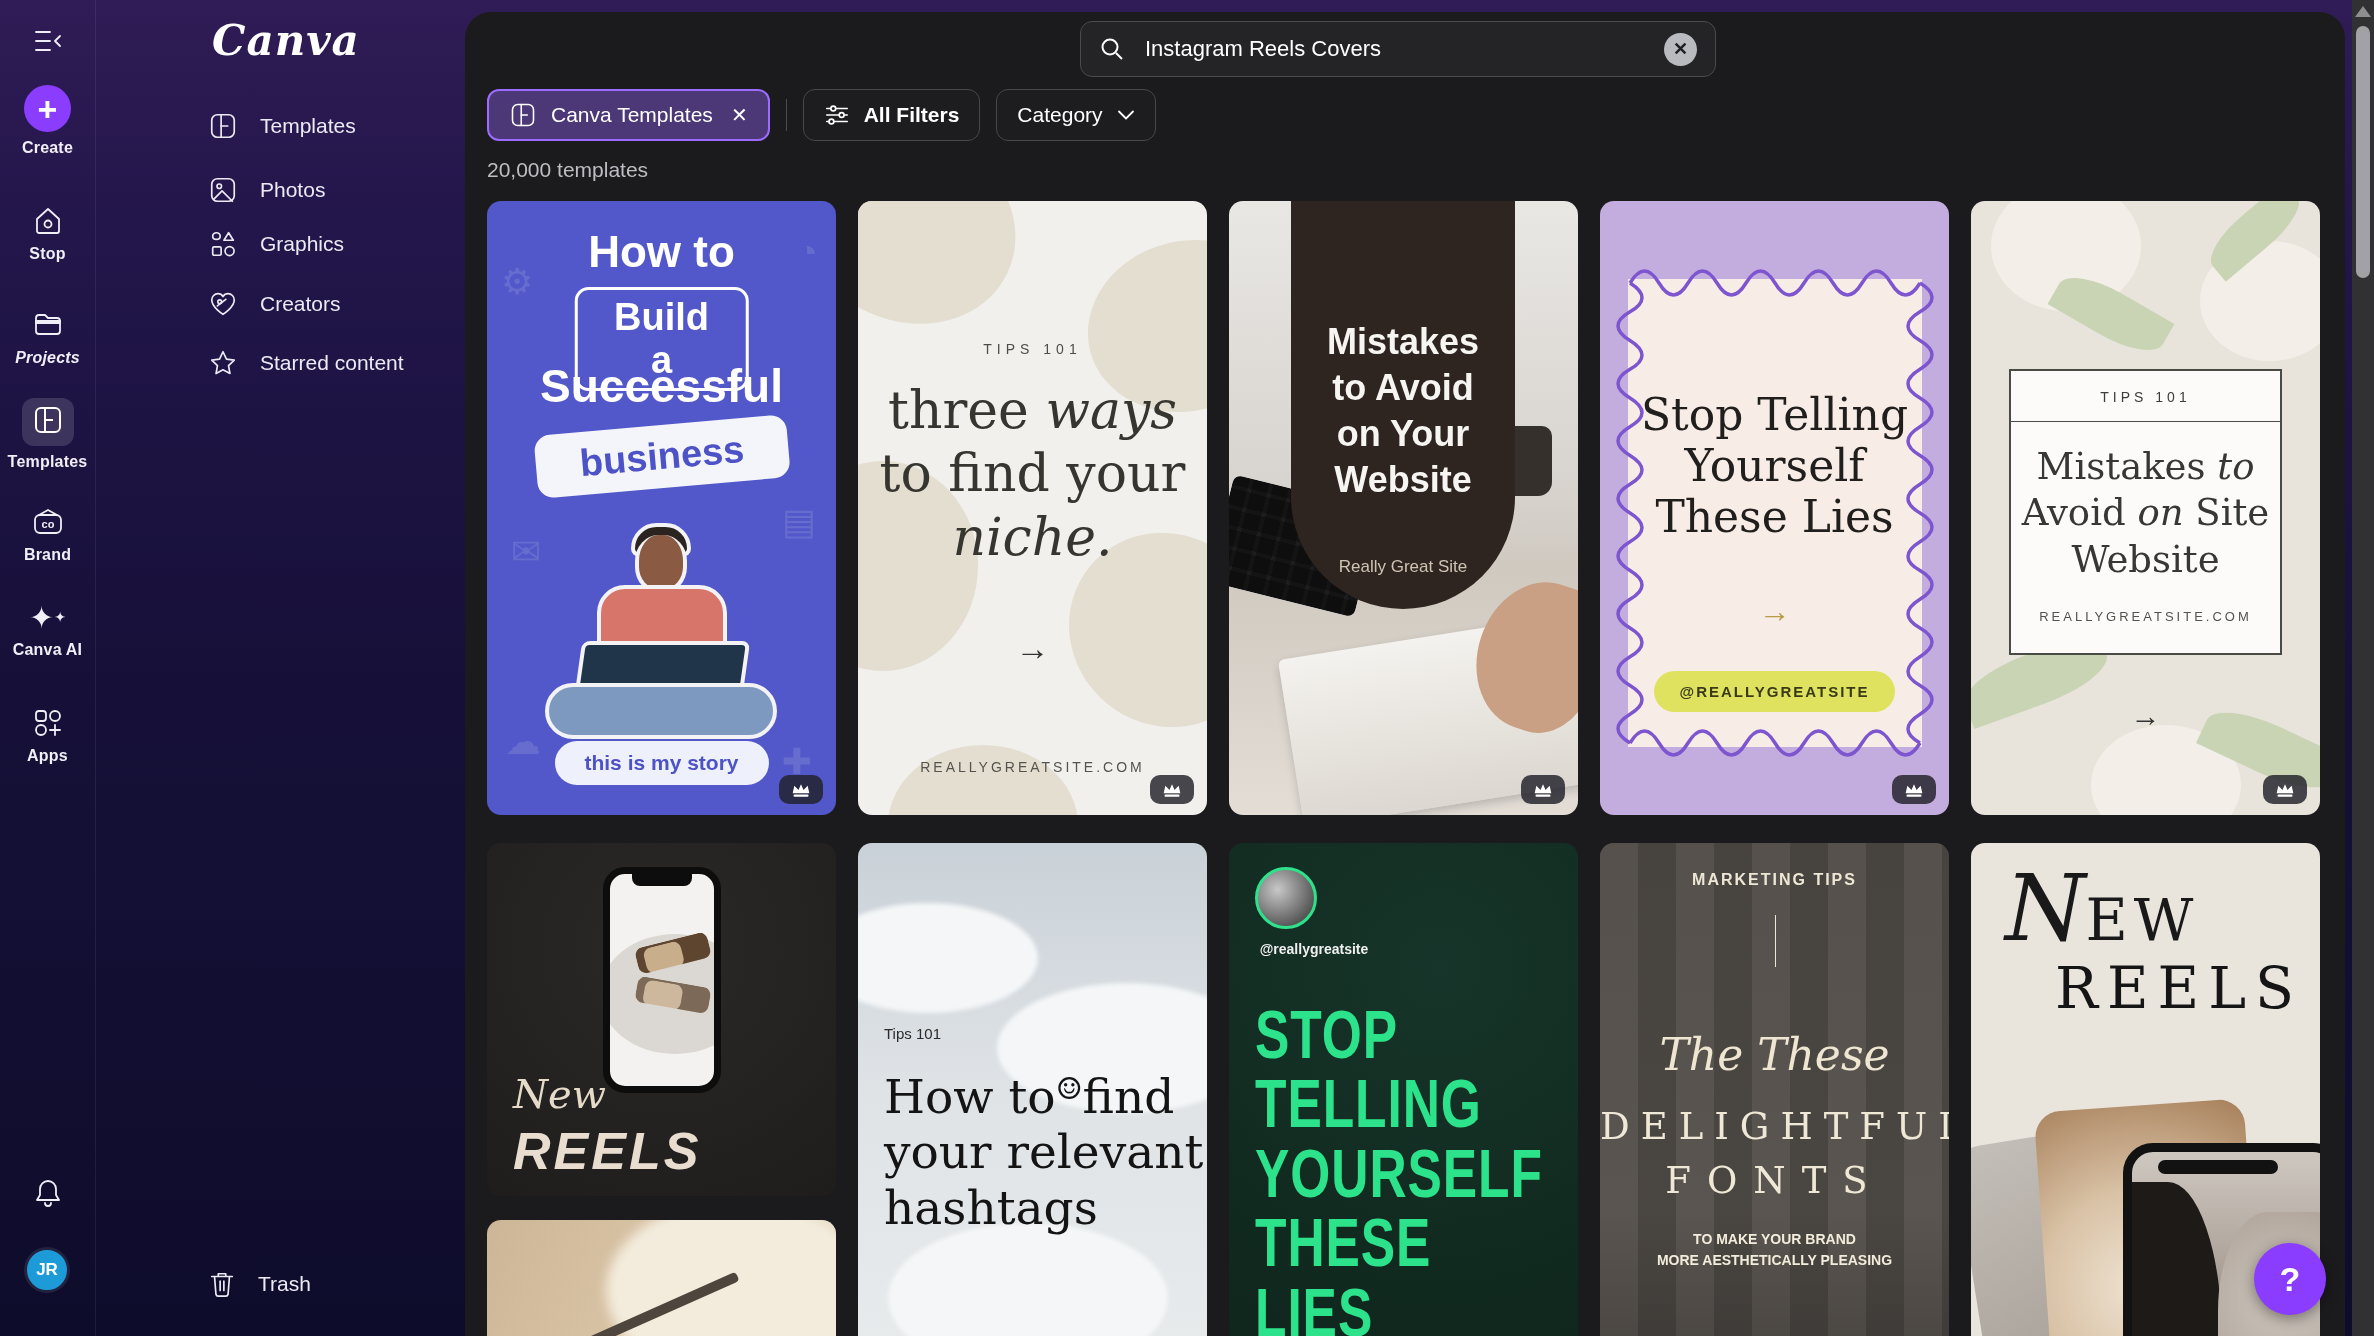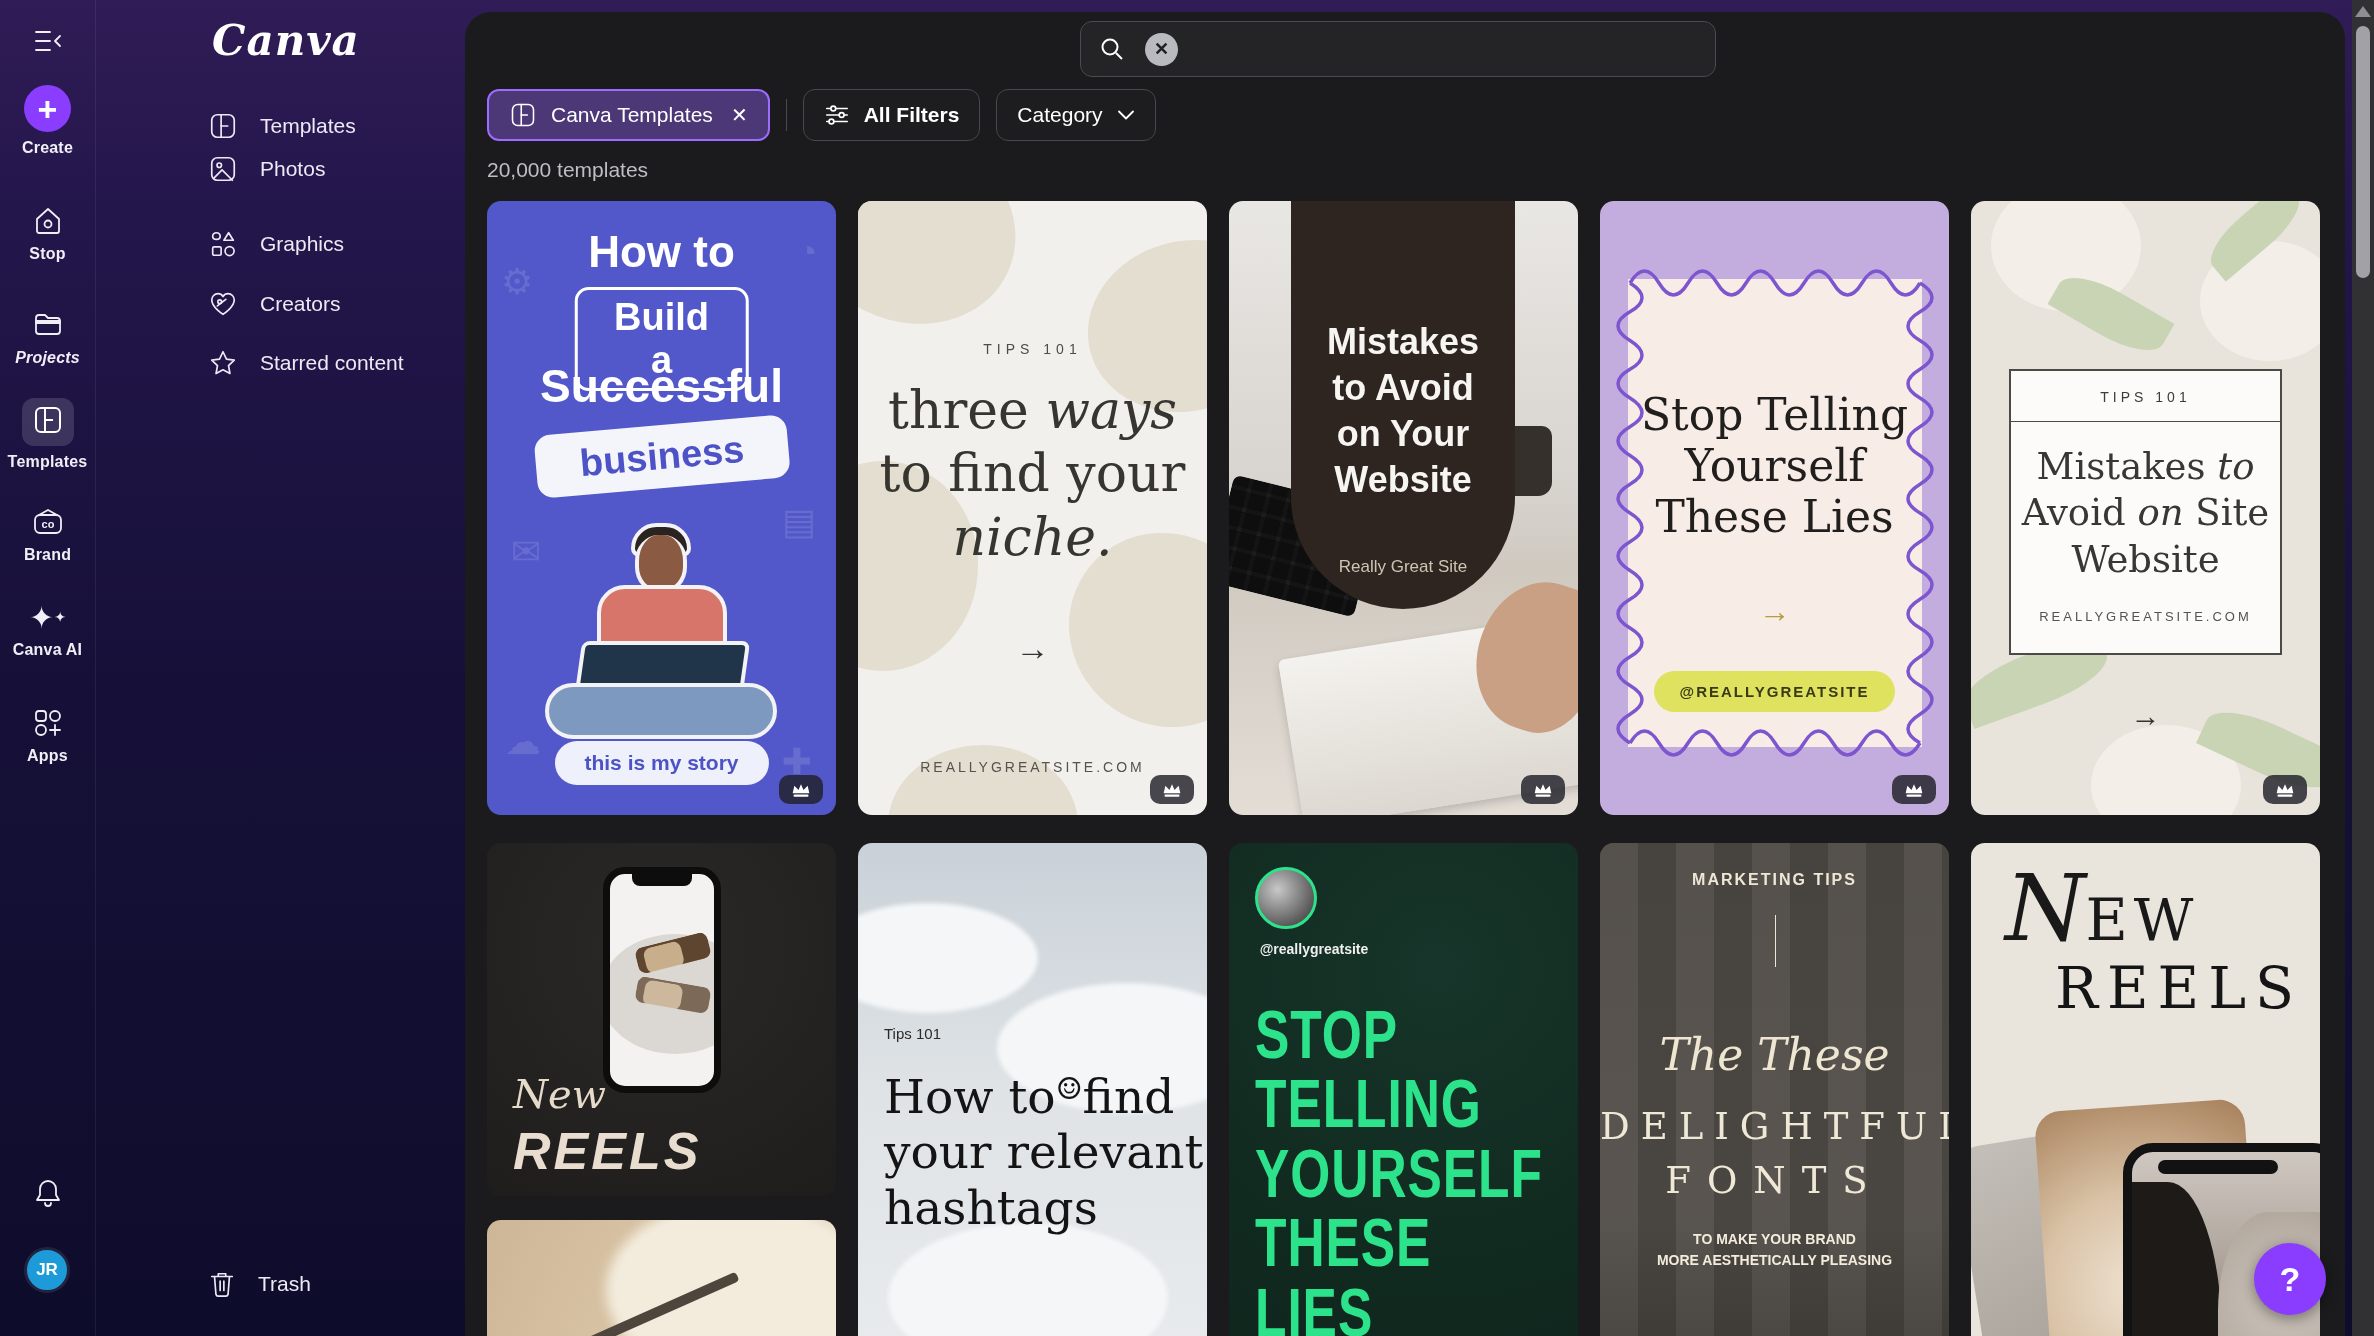--- a/index.html
+++ b/index.html
@@ -232,21 +232,21 @@
     <div class="logo">Canva</div>
 
     <div class="menu-item" style="top:104px;">
       <svg width="30" height="30" viewBox="0 0 32 32">
           <rect x="4" y="4" width="24" height="24" rx="6"></rect>
           <path d="M14 4v24"></path>
           <path d="M14 16h7"></path>
         </svg>
       <span>Templates</span>
     </div>
-    <div class="menu-item" style="top:147px;text-align:right;">
+    <div class="menu-item" style="top:168px;text-align:right;">
       <svg width="30" height="30" viewBox="0 0 32 32">
           <rect x="4" y="4" width="24" height="24" rx="6"></rect>
           <circle cx="12" cy="12" r="2.4"></circle>
           <path d="M6 26l9-9 11 11"></path>
         </svg>
       <span>Photos</span>
     </div>
     <div class="menu-item" style="top:222px;">
       <svg width="30" height="30" viewBox="0 0 32 32">
           <path d="M9 4c2.5 0 4 1.8 4 3.6C13 9.4 11.5 11 9 11S5 9.4 5 7.6C5 5.8 6.5 4 9 4z"></path>
@@ -280,20 +280,21 @@
     </div>
   </nav>
 
   <main class="main">
 
     <div class="search">
       <svg width="26" height="26" viewBox="0 0 26 26">
           <circle cx="11" cy="11" r="7.5"></circle>
           <path d="M17 17l6 6"></path>
         </svg>
+      <span class="val">Instagram Reels Covers</span>
       <span class="clear-btn">✕</span>
     </div>
 
     <div class="chips">
       <div class="chip sel">
         <svg width="28" height="28" viewBox="0 0 32 32">
             <rect x="4" y="4" width="24" height="24" rx="6"></rect>
             <path d="M14 4v24"></path>
             <path d="M14 16h7"></path>
           </svg>

